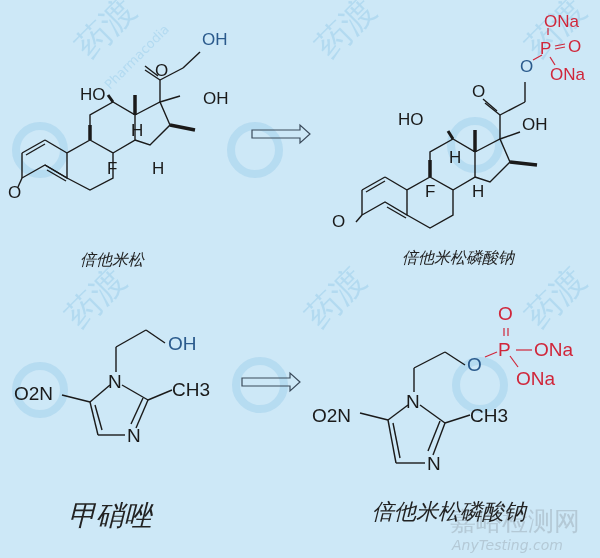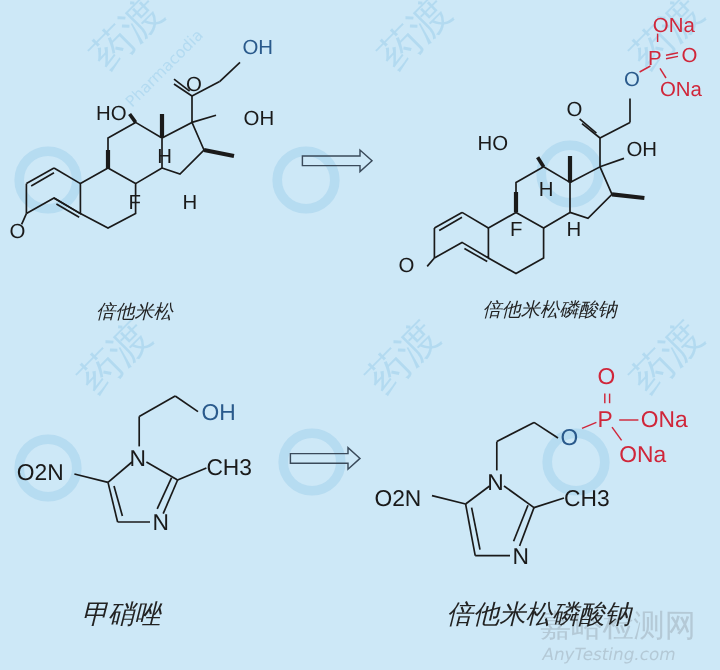--- a/index.html
+++ b/index.html
@@ -188,14 +188,14 @@
     <text x="516" y="385" fill="#d0263a">ONa</text>
     <text x="406" y="408" fill="#1a1a1a">N</text>
     <text x="312" y="422" fill="#1a1a1a">O2N</text>
     <text x="470" y="422" fill="#1a1a1a">CH3</text>
     <text x="427" y="470" fill="#1a1a1a">N</text>
   </g>
 </svg>
 
 <div class="lbl" style="left:80px; top:250px; font-size:16px;">倍他米松</div>
 <div class="lbl" style="left:402px; top:248px; font-size:16px;">倍他米松磷酸钠</div>
-<div class="lbl" style="left:68px; top:497px; font-size:22px;">甲硝唑</div>
+<div class="lbl" style="left:68px; top:497px; font-size:28px;">甲硝唑</div>
 <div class="lbl" style="left:372px; top:497px; font-size:22px;">倍他米松磷酸钠</div>
 
 </body></html>

